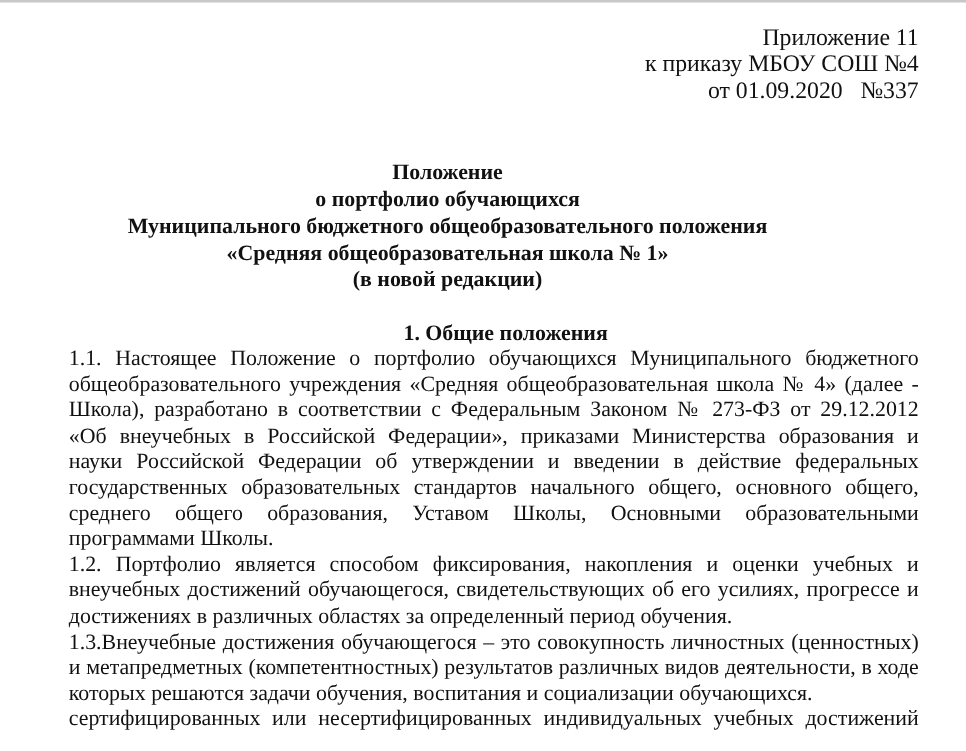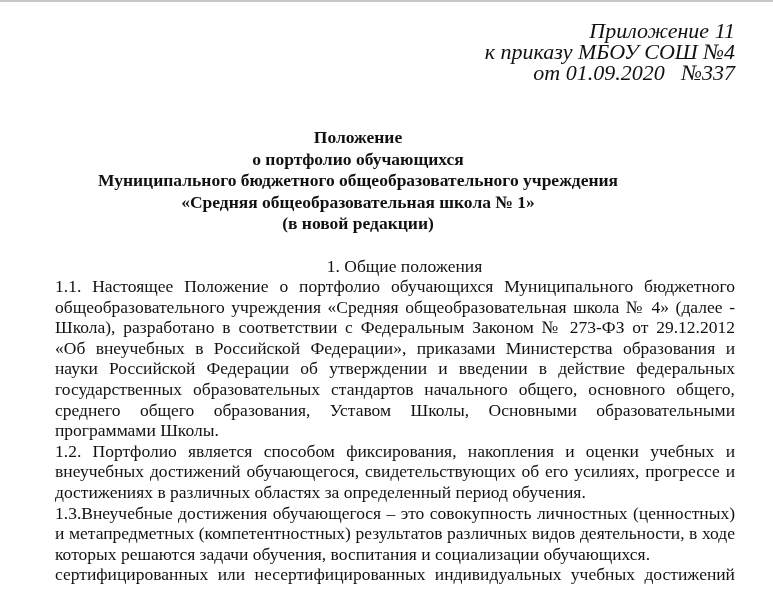--- a/index.html
+++ b/index.html
@@ -20,42 +20,41 @@
       left: 0; top: 0;
       width: 773px;
       height: 2px;
       background: #c8c8c8;
     }
     .attachment {
       position: absolute;
       right: 38px;
       top: 20px;
       text-align: right;
-      font-size: 22px;
+      font-size: 19px;
       line-height: 21px;
-      font-style: italic;
     }
     .attachment div { white-space: pre; }
     .title-block {
       position: absolute;
       left: 0;
       width: 716px;
       top: 127px;
       text-align: center;
       font-weight: bold;
       font-size: 17.5px;
       line-height: 21.5px;
     }
     .section-heading {
       position: absolute;
       left: 0;
       width: 773px;
       top: 256px;
       text-align: center;
-      font-weight: normal;
+      font-weight: bold;
       font-size: 17.5px;
       line-height: 20px;
       padding-left: 36px;
       box-sizing: border-box;
     }
     .body-text {
       position: absolute;
       left: 20px;
       top: 276px;
       width: 715px;
@@ -83,21 +82,21 @@
 
 <div class="attachment">
   <div>Приложение 11</div>
   <div>к приказу МБОУ СОШ №4</div>
   <div>от 01.09.2020   №337</div>
 </div>
 
 <div class="title-block">
   <div>Положение</div>
   <div>о портфолио обучающихся</div>
-  <div>Муниципального бюджетного общеобразовательного учреждения</div>
+  <div>Муниципального бюджетного общеобразовательного положения</div>
   <div>«Средняя общеобразовательная школа № 1»</div>
   <div>(в новой редакции)</div>
 </div>
 
 <div class="section-heading">1. Общие положения</div>
 
 <div class="body-text">
   <div class="para">
     <span class="line">1.1. Настоящее Положение о  портфолио  обучающихся Муниципального бюджетного</span>
     <span class="line">общеобразовательного учреждения «Средняя общеобразовательная школа № 4» (далее -</span>

